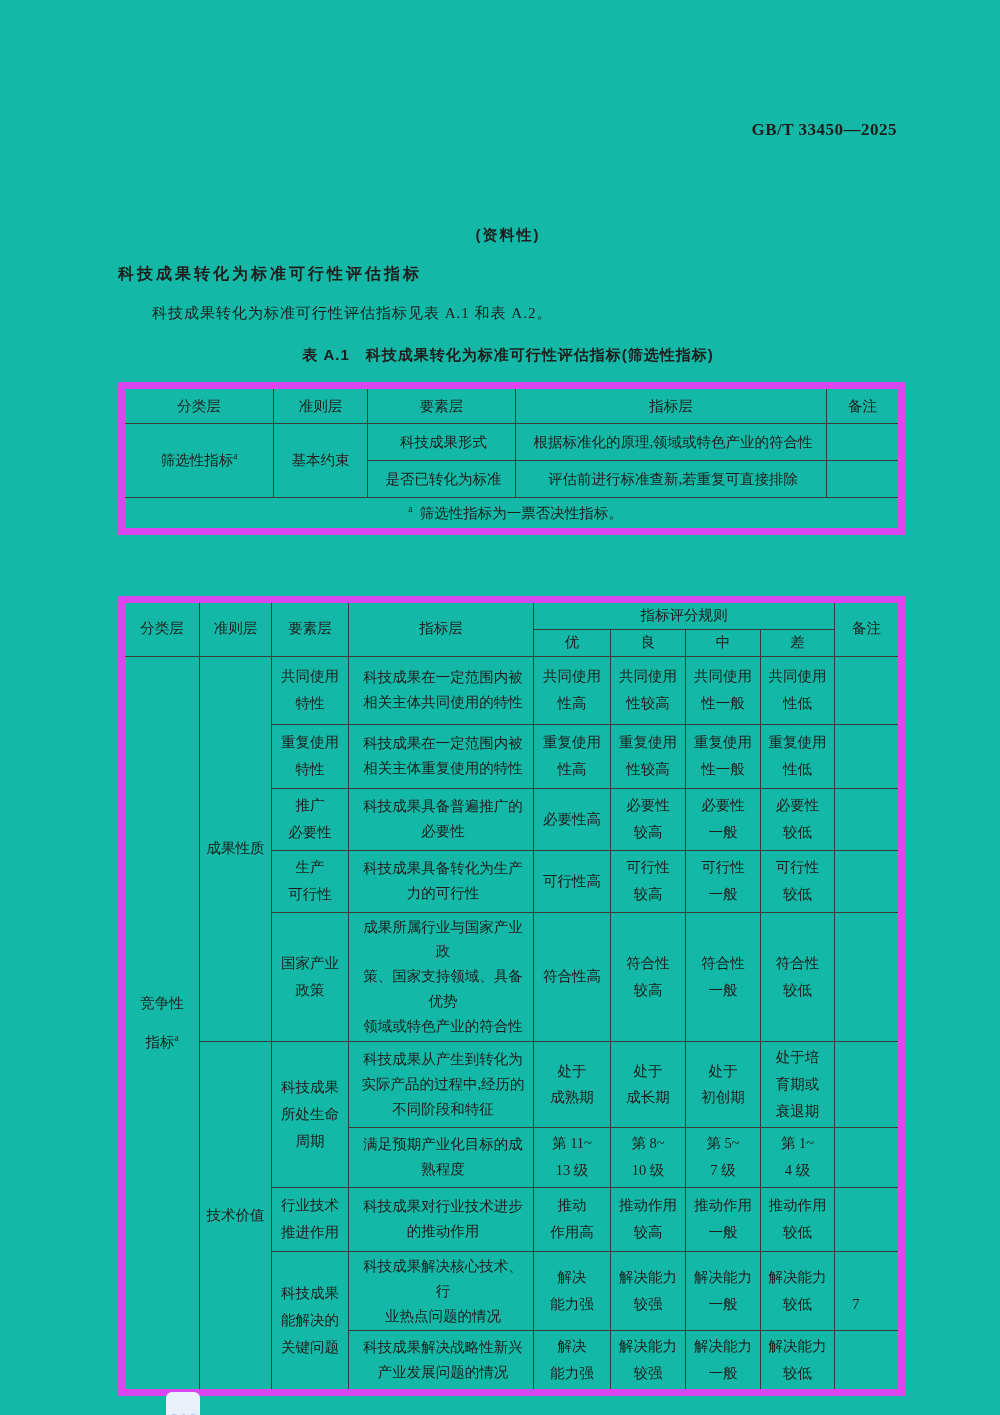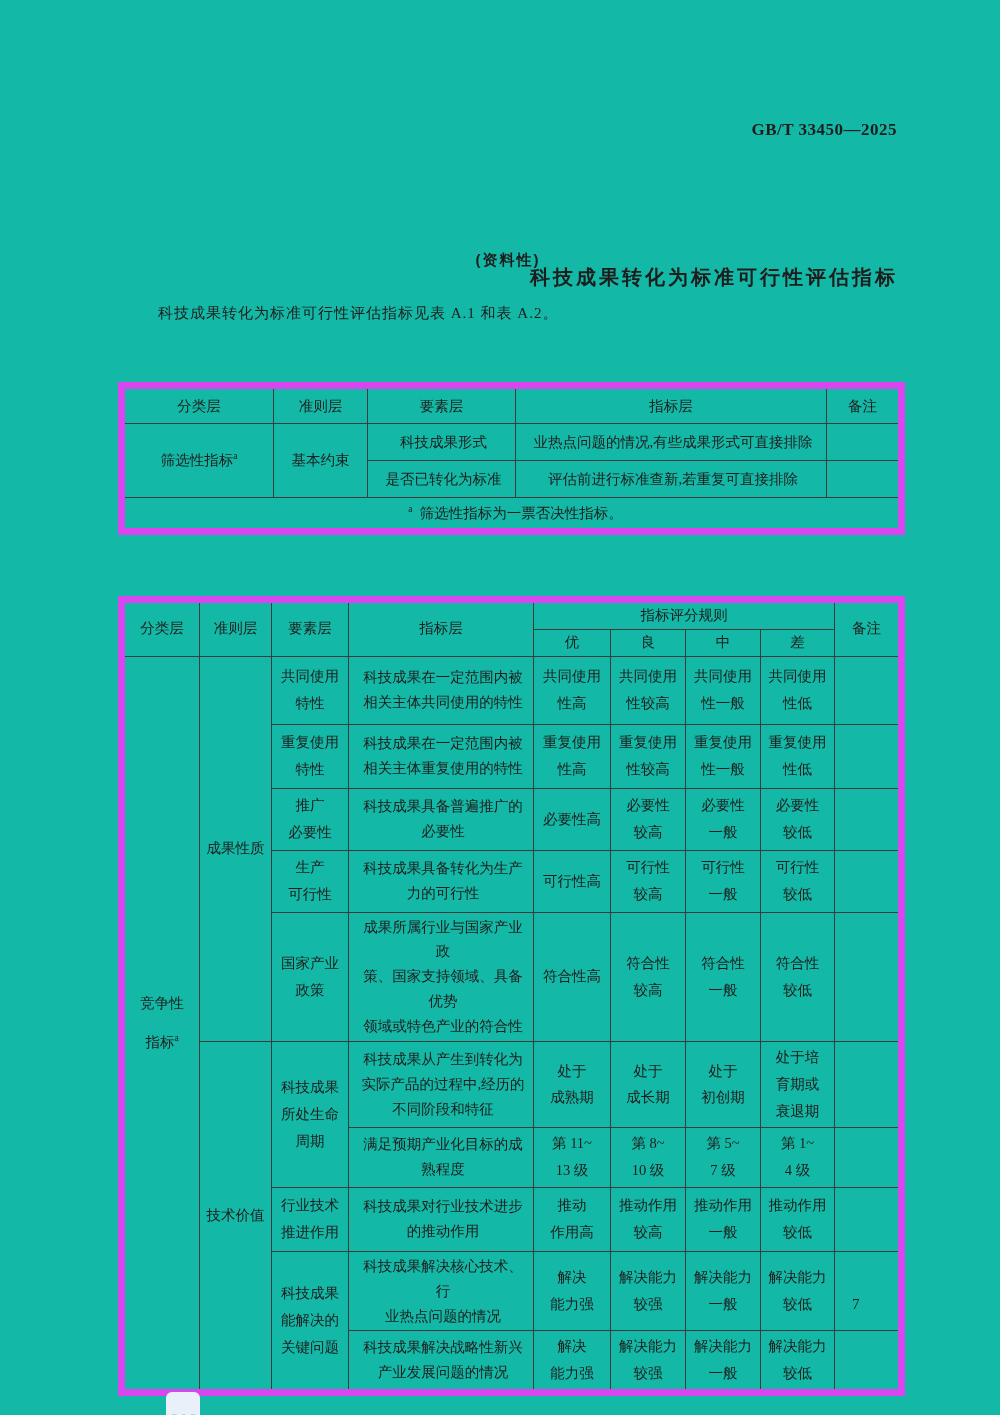--- a/index.html
+++ b/index.html
@@ -2,25 +2,25 @@
 <html><head>
 <meta charset="utf-8">
 <style>
   html,body{margin:0;padding:0;background:#ffffff;}
   .page{position:relative;width:1000px;height:1415px;background:#14b8a6;overflow:hidden;
         font-family:"Liberation Serif","DejaVu Serif",serif;color:#1d1d1d;}
   .doc-number{position:absolute;top:120px;right:103px;font-size:17px;font-weight:bold;
         letter-spacing:.5px;font-family:"Liberation Serif","DejaVu Serif",serif;}
   .appendix-title{position:absolute;top:203px;left:118px;width:780px;text-align:center;
         font-size:17px;font-weight:bold;font-family:"Liberation Sans","DejaVu Sans",sans-serif;letter-spacing:1px;}
-  .appendix-subtitle{position:absolute;top:251px;left:118px;width:780px;text-align:center;
+  .appendix-subtitle{position:absolute;top:226px;left:118px;width:780px;text-align:center;
         font-size:15px;font-weight:bold;font-family:"Liberation Sans","DejaVu Sans",sans-serif;letter-spacing:2px;}
-  .appendix-heading{position:absolute;top:264px;left:118px;width:780px;text-align:right;
-        font-size:20px;font-weight:bold;font-family:"Liberation Sans","DejaVu Sans",sans-serif;letter-spacing:3px;}
-  .intro{position:absolute;top:304px;left:128px;width:780px;margin:0;font-size:15px;
+  .appendix-heading{position:absolute;top:264px;left:118px;width:780px;text-align:left;
+        font-size:16px;font-weight:bold;font-family:"Liberation Sans","DejaVu Sans",sans-serif;letter-spacing:3px;}
+  .intro{position:absolute;top:304px;left:122px;width:780px;margin:0;font-size:15px;
         text-indent:2em;letter-spacing:1px;}
   .caption{position:absolute;left:118px;width:780px;text-align:center;font-size:15px;font-weight:bold;
         font-family:"Liberation Sans","DejaVu Sans",sans-serif;letter-spacing:1px;}
   #cap-a1{top:346px;}
   #cap-a2{top:551px;}
   table.std{position:absolute;left:118px;width:780px;border-collapse:collapse;table-layout:fixed;
         border:7px solid #d946ef;font-size:14.5px;}
   #table-a1{top:382px;}
   #table-a2{top:596px;}
   table.std td{border:1px solid #3a3a3a;text-align:center;vertical-align:middle;
@@ -45,20 +45,21 @@
 
 <div class="page">
 
   <div class="doc-number">GB/T 33450—2025</div>
 
   <div class="appendix-subtitle">(资料性)</div>
   <div class="appendix-heading">科技成果转化为标准可行性评估指标</div>
 
   <p class="intro">科技成果转化为标准可行性评估指标见表 A.1 和表 A.2。</p>
 
+  <div class="caption" id="cap-a1">表 A.1　科技成果转化为标准可行性评估指标(筛选性指标)</div>
 
   <table class="std" id="table-a1">
     <colgroup>
       <col style="width:152px">
         <col style="width:94px">
         <col style="width:148px">
         <col style="width:311px">
         <col style="width:75px">
     </colgroup>
     <tbody>
@@ -66,21 +67,21 @@
       <td>分类层</td>
       <td>准则层</td>
       <td>要素层</td>
       <td>指标层</td>
       <td>备注</td>
     </tr>
     <tr style="height:37px">
       <td rowspan="2"><span>筛选性指标</span><sup>a</sup></td>
       <td rowspan="2">基本约束</td>
       <td class="al">科技成果形式</td>
-      <td class="al">业热点问题的情况,有些成果形式可直接排除</td>
+      <td class="al">根据标准化的原理,领域或特色产业的符合性</td>
       <td></td>
     </tr>
     <tr style="height:37px">
       <td class="al">是否已转化为标准</td>
       <td class="al">评估前进行标准查新,若重复可直接排除</td>
       <td></td>
     </tr>
     <tr class="footrow" style="height:28px">
       <td colspan="5"><sup>a</sup>&nbsp;&nbsp;<span>筛选性指标为一票否决性指标。</span></td>
     </tr>

